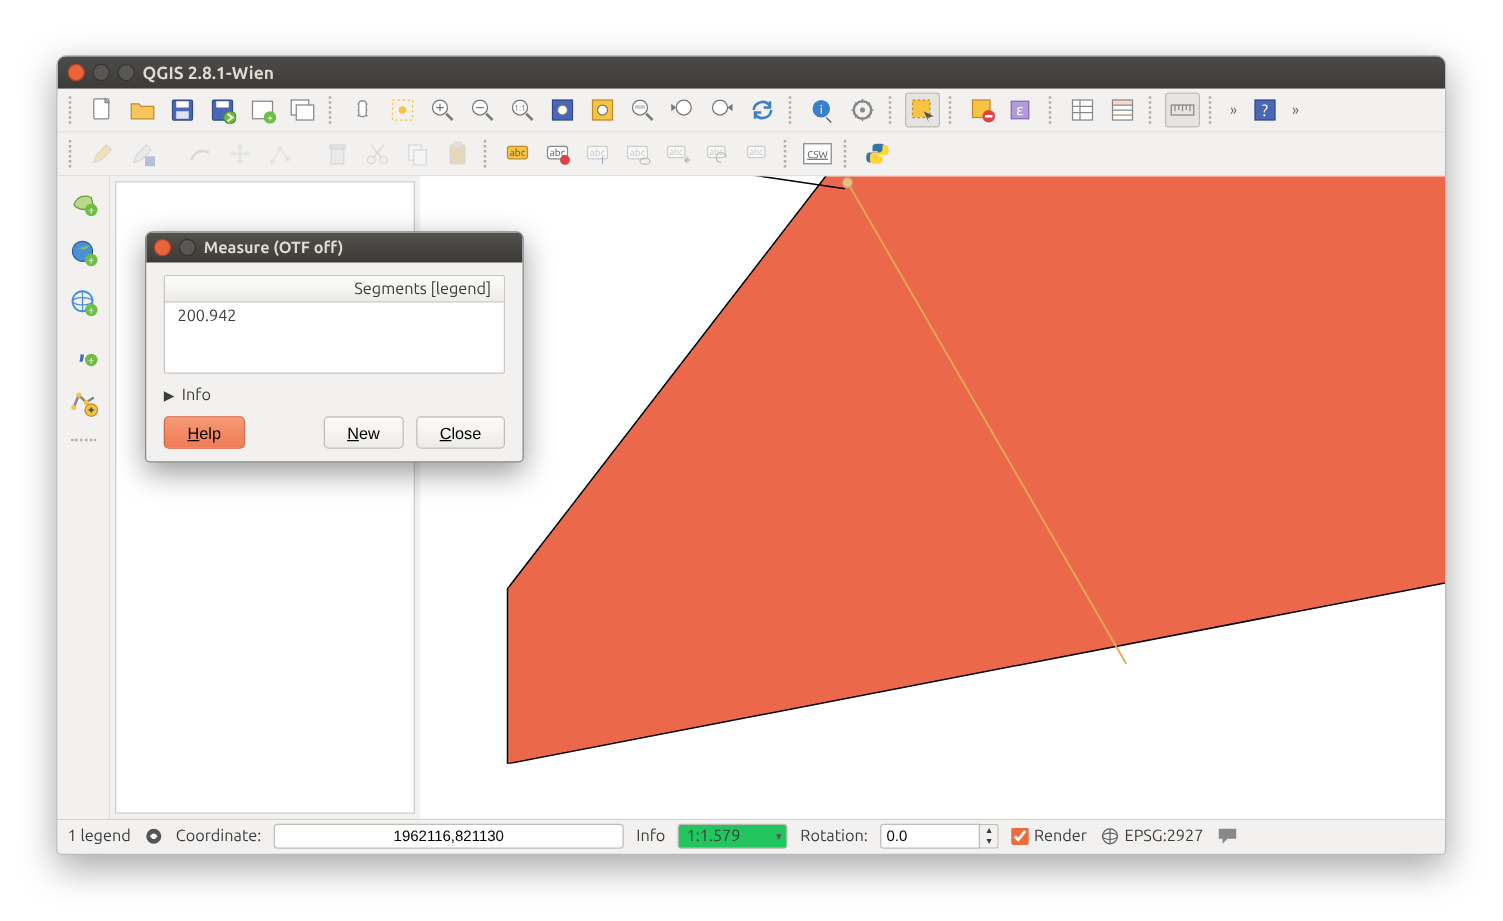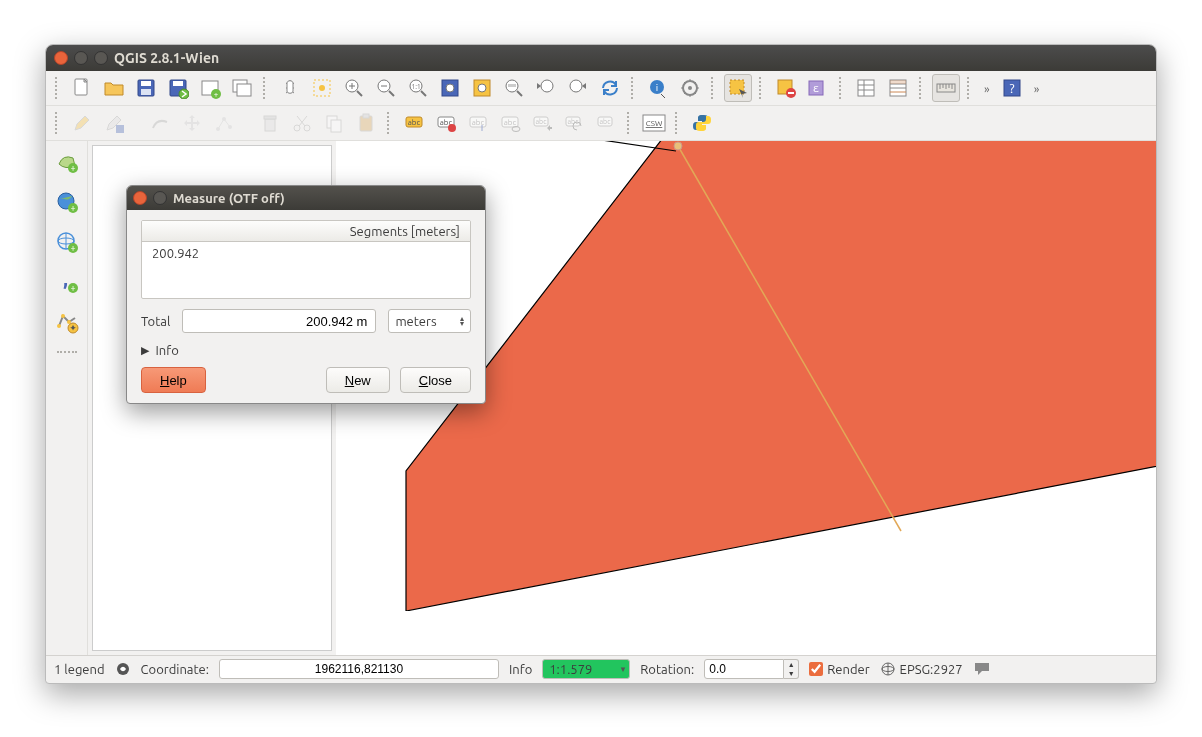--- a/index.html
+++ b/index.html
@@ -24,21 +24,21 @@
 .status-combo { height: 20px; border: 1px solid #bfbdb8; border-radius: 3px; background: #22c55e; padding: 0 18px 0 6px; display: inline-flex; align-items: center; position: relative; }
 .status-combo::after { content: "▾"; position: absolute; right: 4px; font-size: 9px; color: #555; }
 .spinner { display: inline-flex; align-items: center; }
 .spinner input { width: 80px; text-align: left; padding-left: 4px; }
 .spin-btns { display: inline-flex; flex-direction: column; border: 1px solid #bfbdb8; border-left: none; border-radius: 0 3px 3px 0; }
 .spin-btns span { width: 14px; height: 9px; display: flex; align-items: center; justify-content: center; font-size: 7px; cursor: pointer; }
 input[type=checkbox].orange { accent-color: #eb6d3e; width: 14px; height: 14px; }
 .legend-trunc { display: inline-flex; align-items: center; gap: 2px; }
 
 
-.dialog { position: absolute; left: 80px; top: 140px; width: 360px; background: #f2f1f0; border: 1px solid #888; border-radius: 6px 6px 4px 4px; box-shadow: 0 8px 24px rgba(0,0,0,.4); overflow: hidden; }
+.dialog { position: absolute; left: 70px; top: 140px; width: 303px; background: #f2f1f0; border: 1px solid #888; border-radius: 6px 6px 4px 4px; box-shadow: 0 8px 24px rgba(0,0,0,.4); overflow: hidden; }
 .dlg-title { height: 24px; background: linear-gradient(#53514c,#3c3b37); display: flex; align-items: center; padding: 0 6px; gap: 6px; color: #dfdbd2; font-size: 13px; font-weight: bold; }
 .dlg-body { padding: 10px 14px; }
 .seg-box { border: 1px solid #c8c6c1; background: #fff; border-radius: 2px; overflow: hidden; }
 .seg-head { background: linear-gradient(#fdfdfc,#ecebe7); border-bottom: 1px solid #c8c6c1; padding: 3px 10px; text-align: right; font-size: 13px; }
 .seg-rows { height: 56px; padding: 4px 10px; text-align: left; font-size: 13px; }
 .total-row { display: flex; align-items: center; gap: 12px; margin-top: 10px; }
 .total-row .txt-in { flex: 1; height: 24px; border: 1px solid #bfbdb8; border-radius: 3px; background: #fff; text-align: right; padding: 0 8px; font-size: 13px; }
 .units-combo { width: 108px; height: 24px; border: 1px solid #bfbdb8; border-radius: 3px; background: #fff; padding: 0 6px; display: flex; align-items: center; justify-content: space-between; font-size: 13px; }
 .units-combo .caret { display: flex; flex-direction: column; line-height: 5px; font-size: 8px; color: #555; }
 .info-row { display: flex; align-items: center; gap: 6px; margin-top: 10px; cursor: pointer; }
@@ -478,33 +478,22 @@
   </div>
 
   <div class="dialog">
     <div class="dlg-title">
       <span class="winbtn close"></span>
       <span class="winbtn grey"></span>
       <span>Measure (OTF off)</span>
     </div>
     <div class="dlg-body">
       <div class="seg-box">
-        <div class="seg-head">Segments [meters]</div>
+        <div class="seg-head">Segments [legend]</div>
         <div class="seg-rows"><span>200.942</span></div>
-      </div>
-      <div class="total-row">
-        <span>Total</span>
-        <input class="txt-in" readonly="" value="200.942 m" style="">
-        <div class="units-combo">
-          <span>meters</span>
-          <span class="caret">
-                <span>▴</span>
-                <span>▾</span>
-              </span>
-        </div>
       </div>
       <div class="info-row">
         <span class="disclosure">▶</span>
         <span>Info</span>
       </div>
       <div class="btn-row">
         <button class="btn primary"><span class="ul">H</span>elp</button>
         <div style="flex:1"></div>
         <button class="btn"><span class="ul">N</span>ew</button>
         <button class="btn"><span class="ul">C</span>lose</button>

